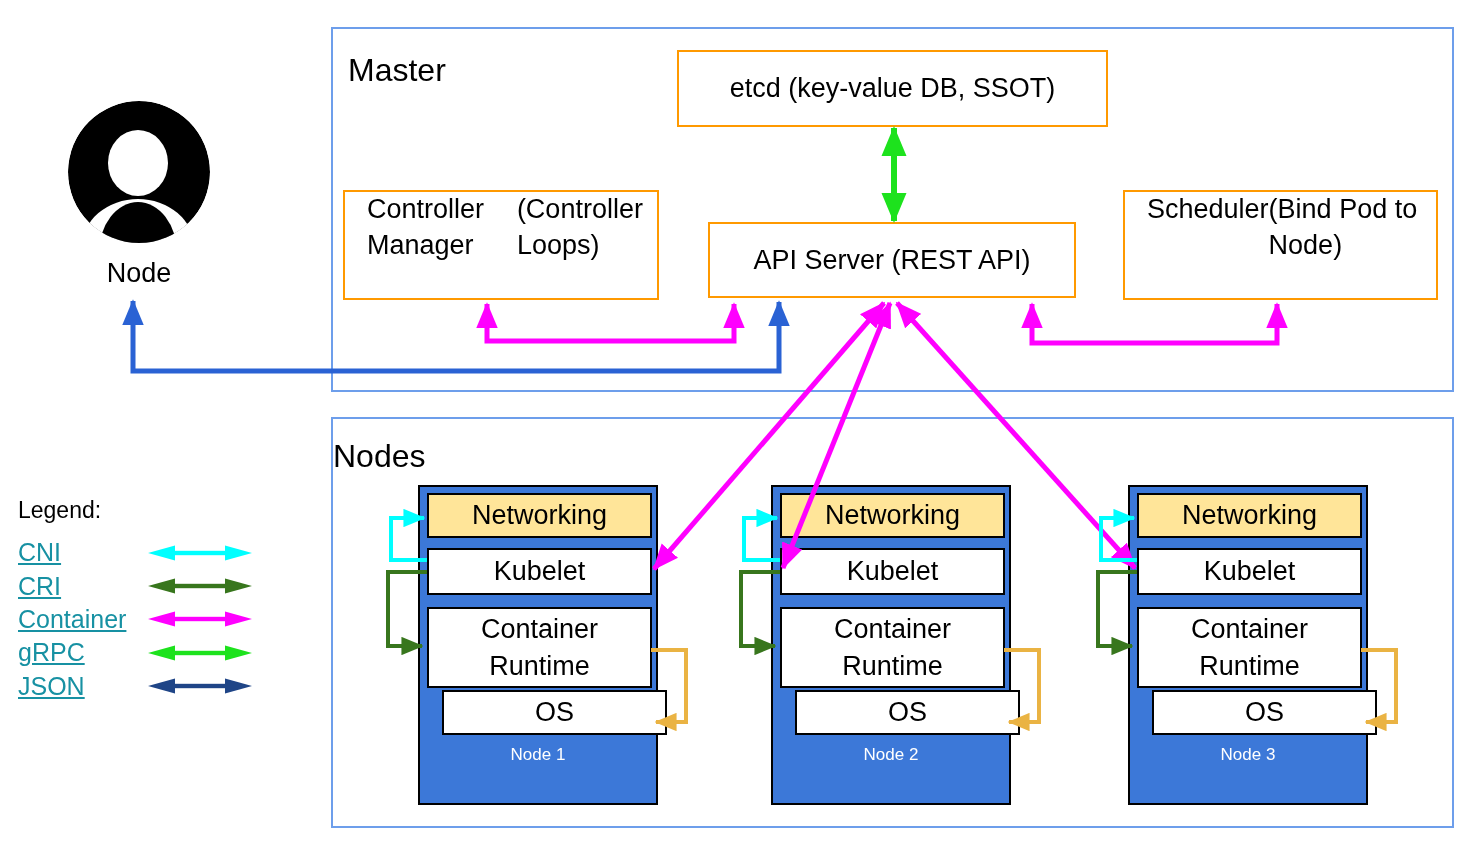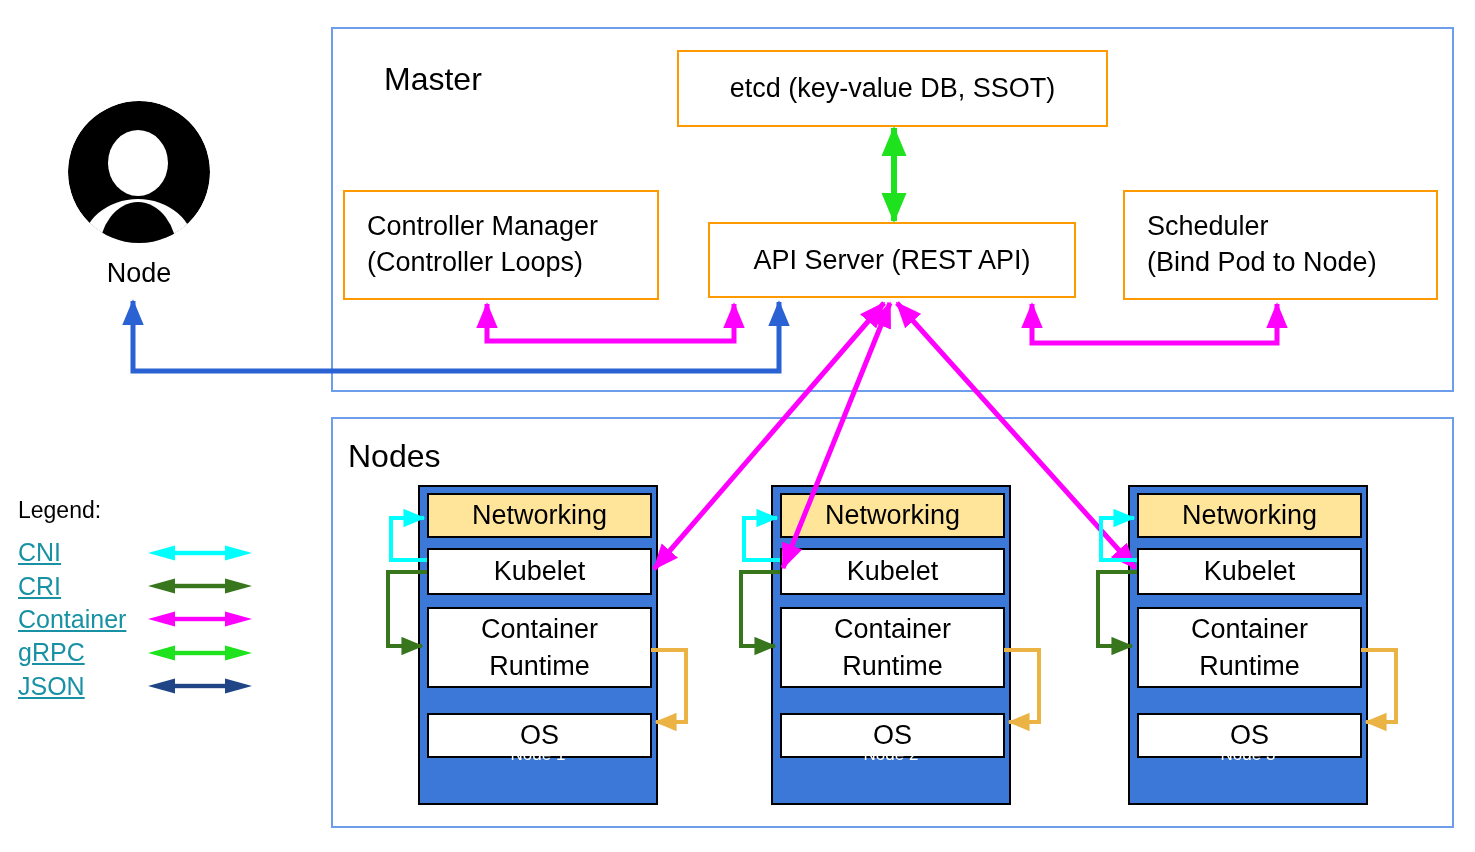--- a/index.html
+++ b/index.html
@@ -2,49 +2,49 @@
 <html style="--c-cni: #00FFFF; --c-cri: #38761D; --c-oci: #EAB343; --c-protobuf: #FF00FF; --c-grpc: #1DE21D; --c-json: #1F4587; --c-user_arrow: #2A62D4; --c-node_fill: #3C78D8; --c-networking_fill: #FFE599; --c-box_border: #FF9900; --c-container_border: #6D9EEB; --c-link: #1791A3;"><head>
 <meta charset="utf-8">
 <style>
   html,body{margin:0;padding:0;background:#fff;}
   .stage{position:relative;width:1475px;height:852px;background:#fff;overflow:hidden;
          font-family:"Liberation Sans", sans-serif;color:#000;}
   .container{position:absolute;border:2px solid var(--c-container_border);background:transparent;box-sizing:border-box;}
   .container-title{position:absolute;font-size:32px;color:#000;}
   .obox{position:absolute;border:2px solid var(--c-box_border);background:#fff;box-sizing:border-box;
         display:flex;align-items:center;justify-content:center;font-size:27px;}
-  .obox.leftal{justify-content:flex-start;flex-direction:column;align-items:flex-start;padding-left:22px;line-height:1.33;justify-content:center;}
+  .obox.leftal{justify-content:flex-start;flex-direction:row;align-items:flex-start;padding-left:22px;line-height:1.33;justify-content:center;}
   .node{position:absolute;top:485px;width:240px;height:320px;background:var(--c-node_fill);
         border:2px solid #000;box-sizing:border-box;}
   .layer{position:absolute;left:7px;width:225px;background:#fff;border:2px solid #000;box-sizing:border-box;
          display:flex;align-items:center;justify-content:center;font-size:27px;text-align:center;}
   .layer.networking{top:6px;height:45px;background:var(--c-networking_fill);}
   .layer.kubelet{top:61px;height:47px;}
   .layer.runtime{top:120px;height:81px;white-space:pre-line;line-height:1.35;}
-  .layer.os{top:226px;height:45px;}
+  .layer.os{top:203px;height:45px;margin-left:15px;}
   .node-name{position:absolute;left:0;top:258px;width:100%;text-align:center;color:#fff;font-size:17px;}
   .user-label{position:absolute;left:89px;top:258px;width:100px;text-align:center;font-size:27px;}
   .legend{position:absolute;left:18px;top:497px;width:270px;}
   .legend-title{font-size:23px;color:#000;margin-bottom:12px;}
   .legend-row{display:flex;align-items:center;height:33.4px;}
   .legend-label{width:127px;font-size:25px;}
   .legend-label a{color:var(--c-link);text-decoration:underline;cursor:pointer;}
   .legend-arrow{width:110px;height:20px;display:block;}
   .overlay{position:absolute;left:0;top:0;pointer-events:none;}
 </style>
 </head>
 <body>
 
 <div class="stage">
 
   <div class="container" style="left:331px;top:27px;width:1123px;height:365px;"></div>
-  <div class="container-title" style="left:348px;top:61px;margin-left:36px;">Master</div>
+  <div class="container-title" style="left:348px;top:52px;">Master</div>
 
   <div class="container" style="left:331px;top:417px;width:1123px;height:411px;"></div>
-  <div class="container-title" style="left:348px;top:438px;">Nodes</div>
+  <div class="container-title" style="left:333px;top:438px;">Nodes</div>
 
   <div class="obox" style="left:677px;top:50px;width:431px;height:77px;">
     <span>etcd (key-value DB, SSOT)</span>
   </div>
   <div class="obox leftal" style="left:343px;top:190px;width:316px;height:110px;">
     <span>Controller Manager</span>
     <span>(Controller Loops)</span>
   </div>
   <div class="obox" style="left:708px;top:222px;width:368px;height:76px;">
     <span>API Server (REST API)</span>

